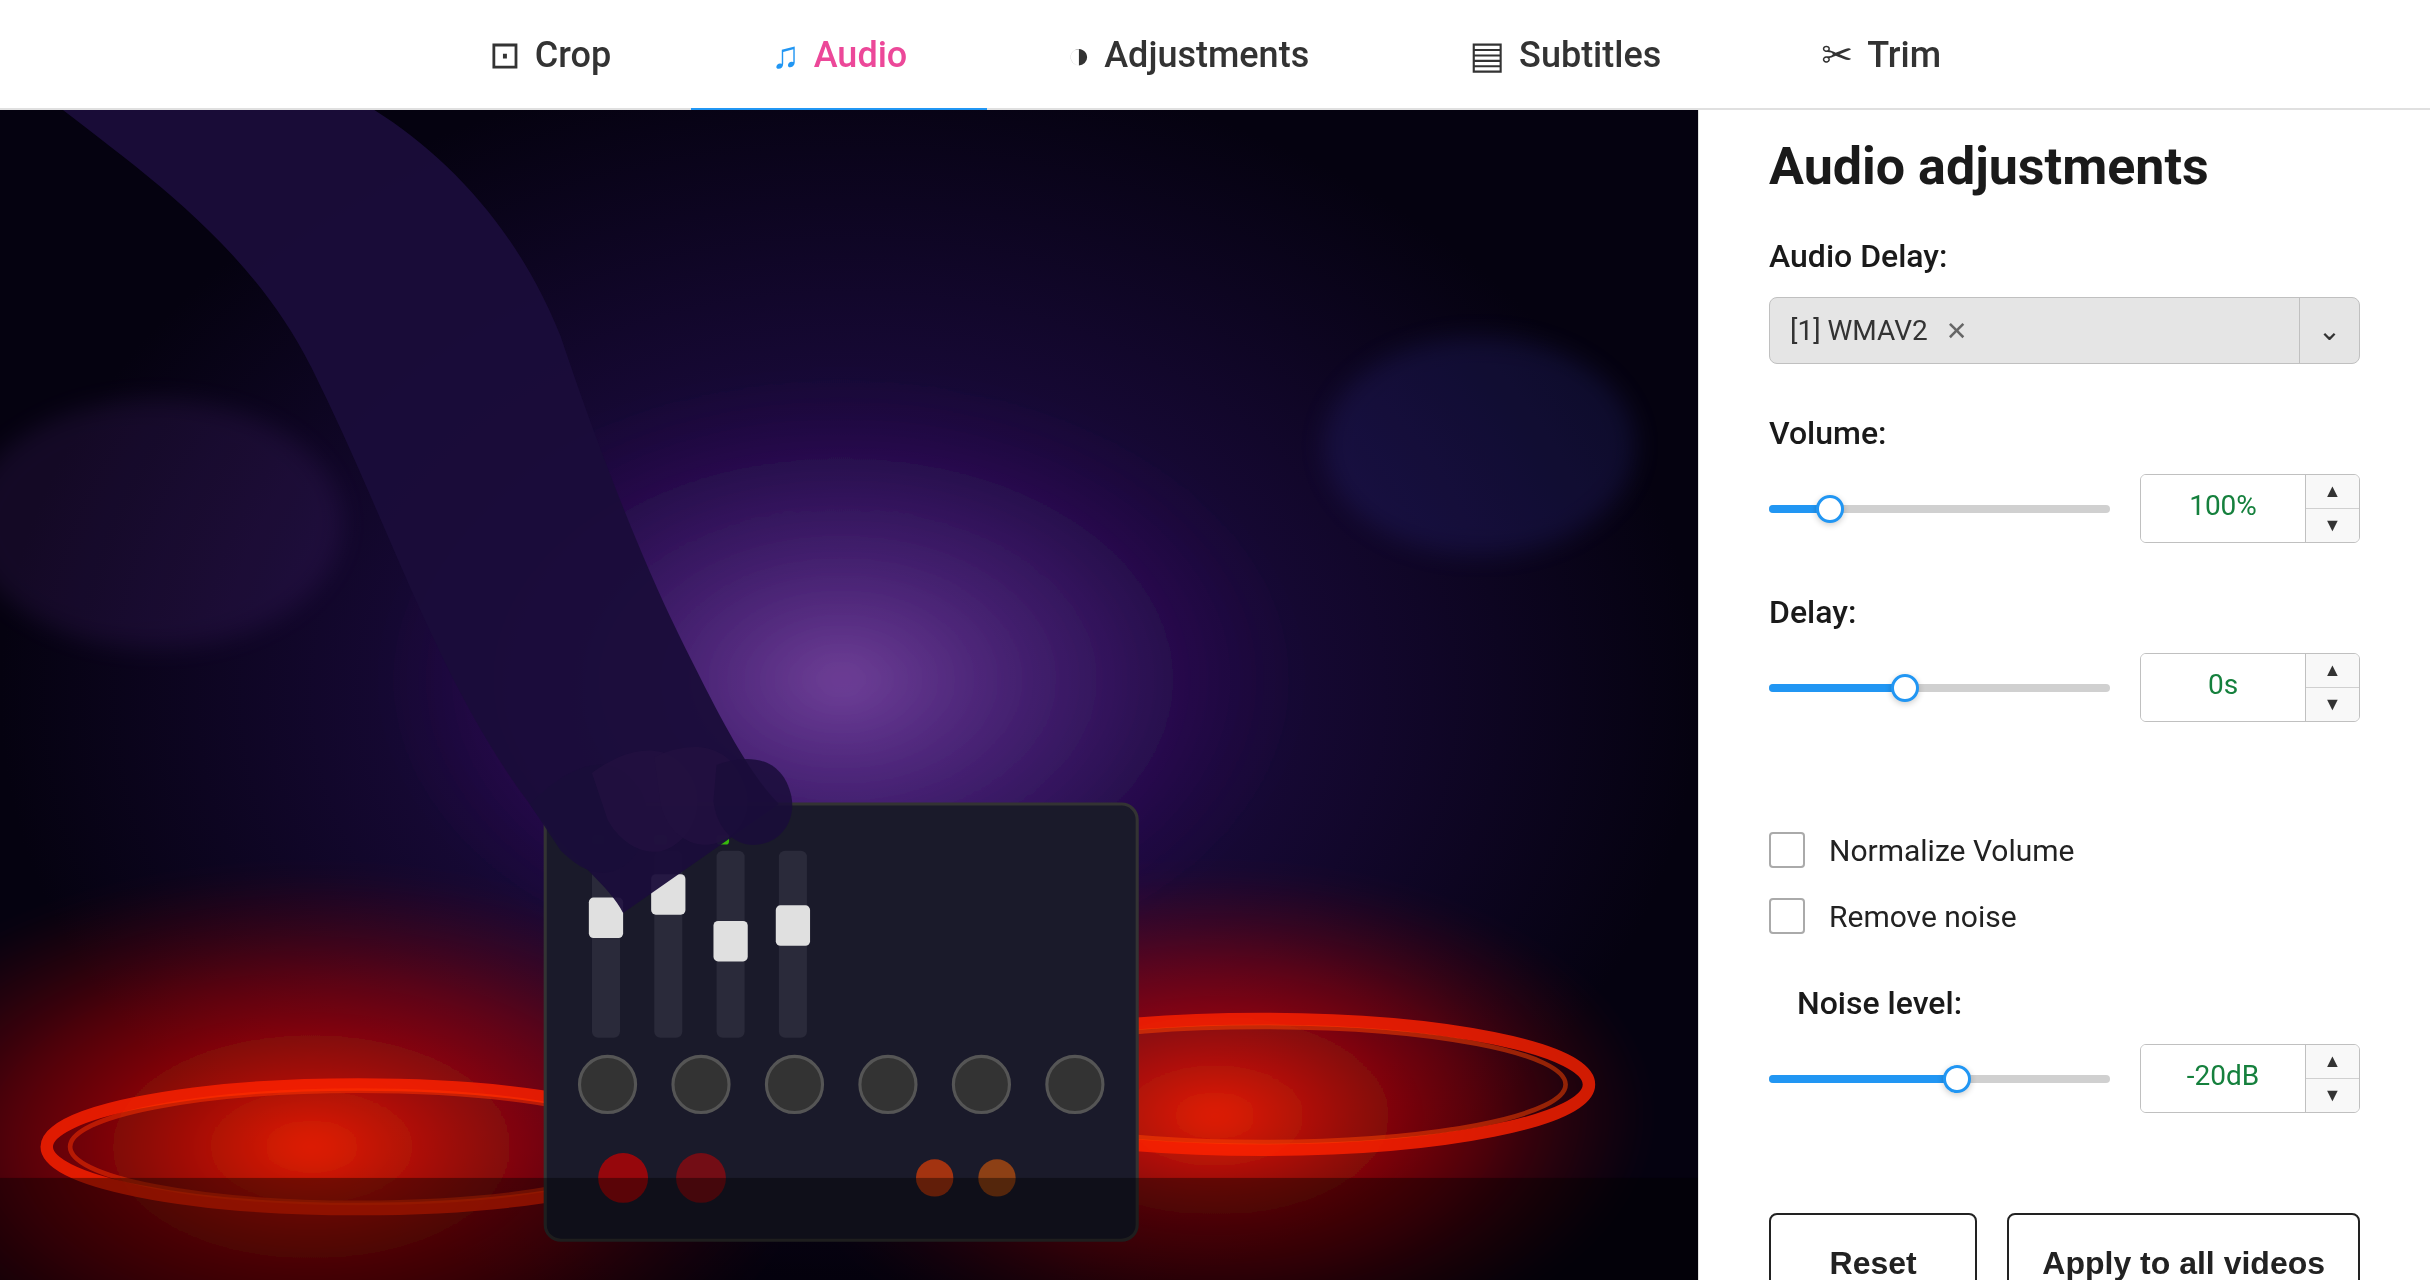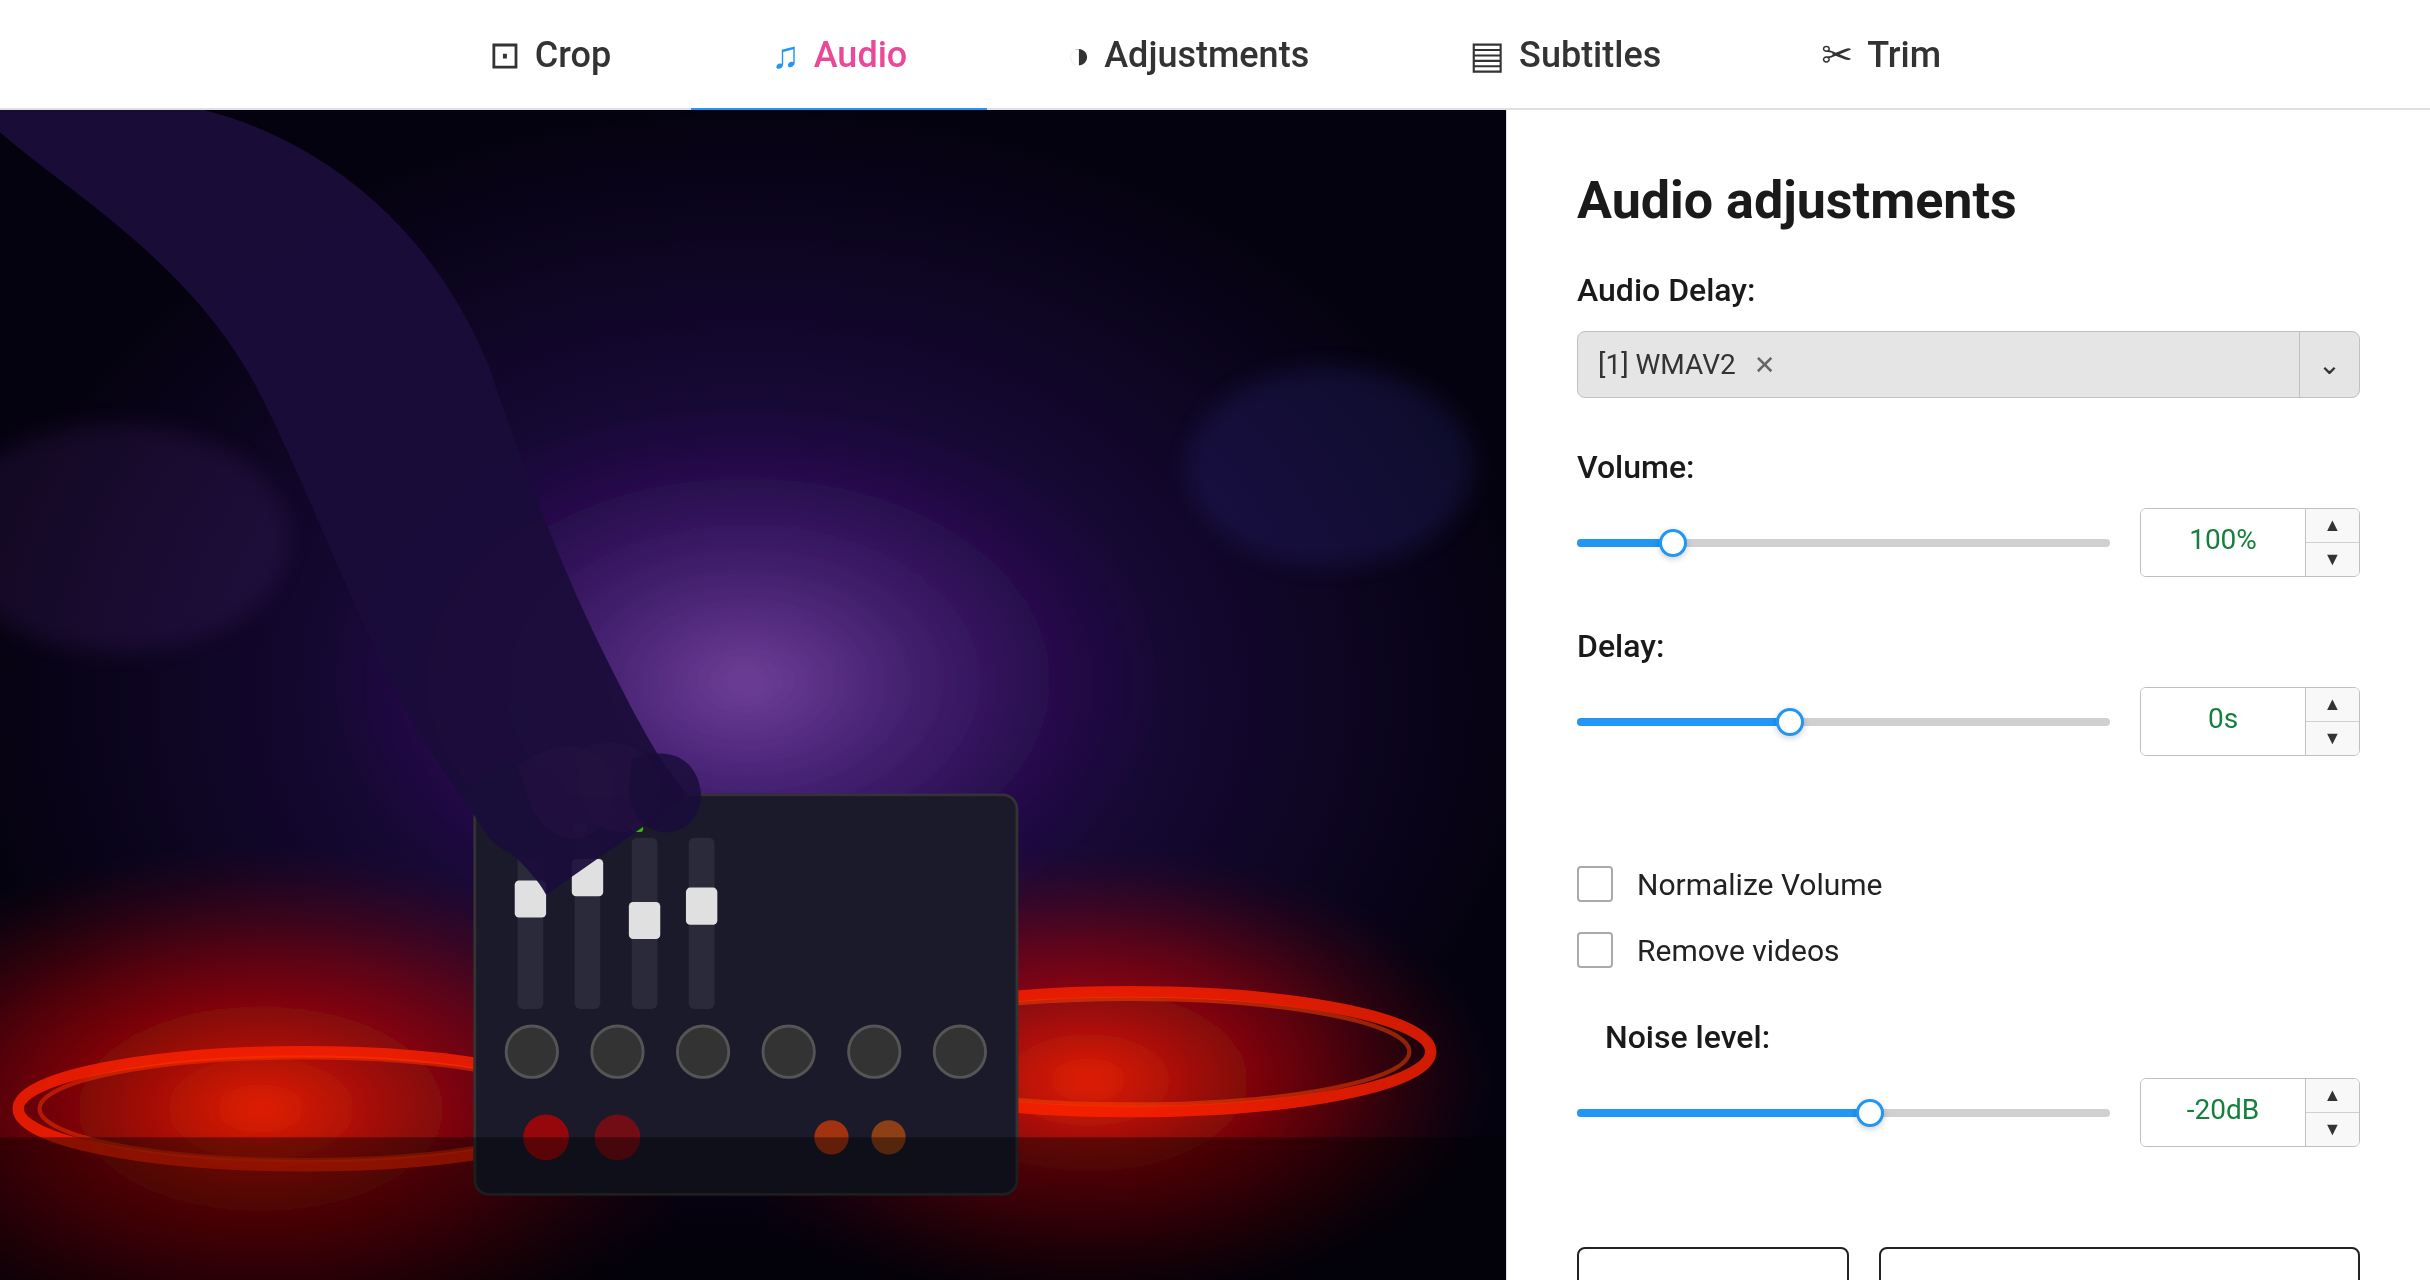--- a/index.html
+++ b/index.html
@@ -81,23 +81,23 @@
     
     .dj-scene {
       width: 100%;
       height: 100%;
       position: absolute;
       top: 0; left: 0;
     }
 
     
     .right-panel {
-      width: 924px;
-      background: #fff;
-      padding: 60px 70px;
+      width: 732px;
+      background: #fff;
+      padding: 26px 70px;
       border-left: 1px solid #e0e0e0;
       display: flex;
       flex-direction: column;
       gap: 0;
       overflow-y: auto;
     }
 
     .panel-title {
       font-size: 52px;
       font-weight: 700;
@@ -454,21 +454,21 @@
 
       <div class="divider"></div>
 
       <div class="checkbox-row">
         <div class="checkbox"></div>
         <span class="checkbox-label">Normalize Volume</span>
       </div>
 
       <div class="checkbox-row">
         <div class="checkbox"></div>
-        <span class="checkbox-label">Remove videos</span>
+        <span class="checkbox-label">Remove noise</span>
       </div>
 
       <div class="section-label" style="margin-top:20px;margin-left:28px;">Noise level:</div>
       <div class="slider-row">
         <div class="slider-track">
           <div class="slider-fill" style="width: 55%;">
             <div class="slider-thumb"></div>
           </div>
         </div>
         <div class="value-with-spinner">

